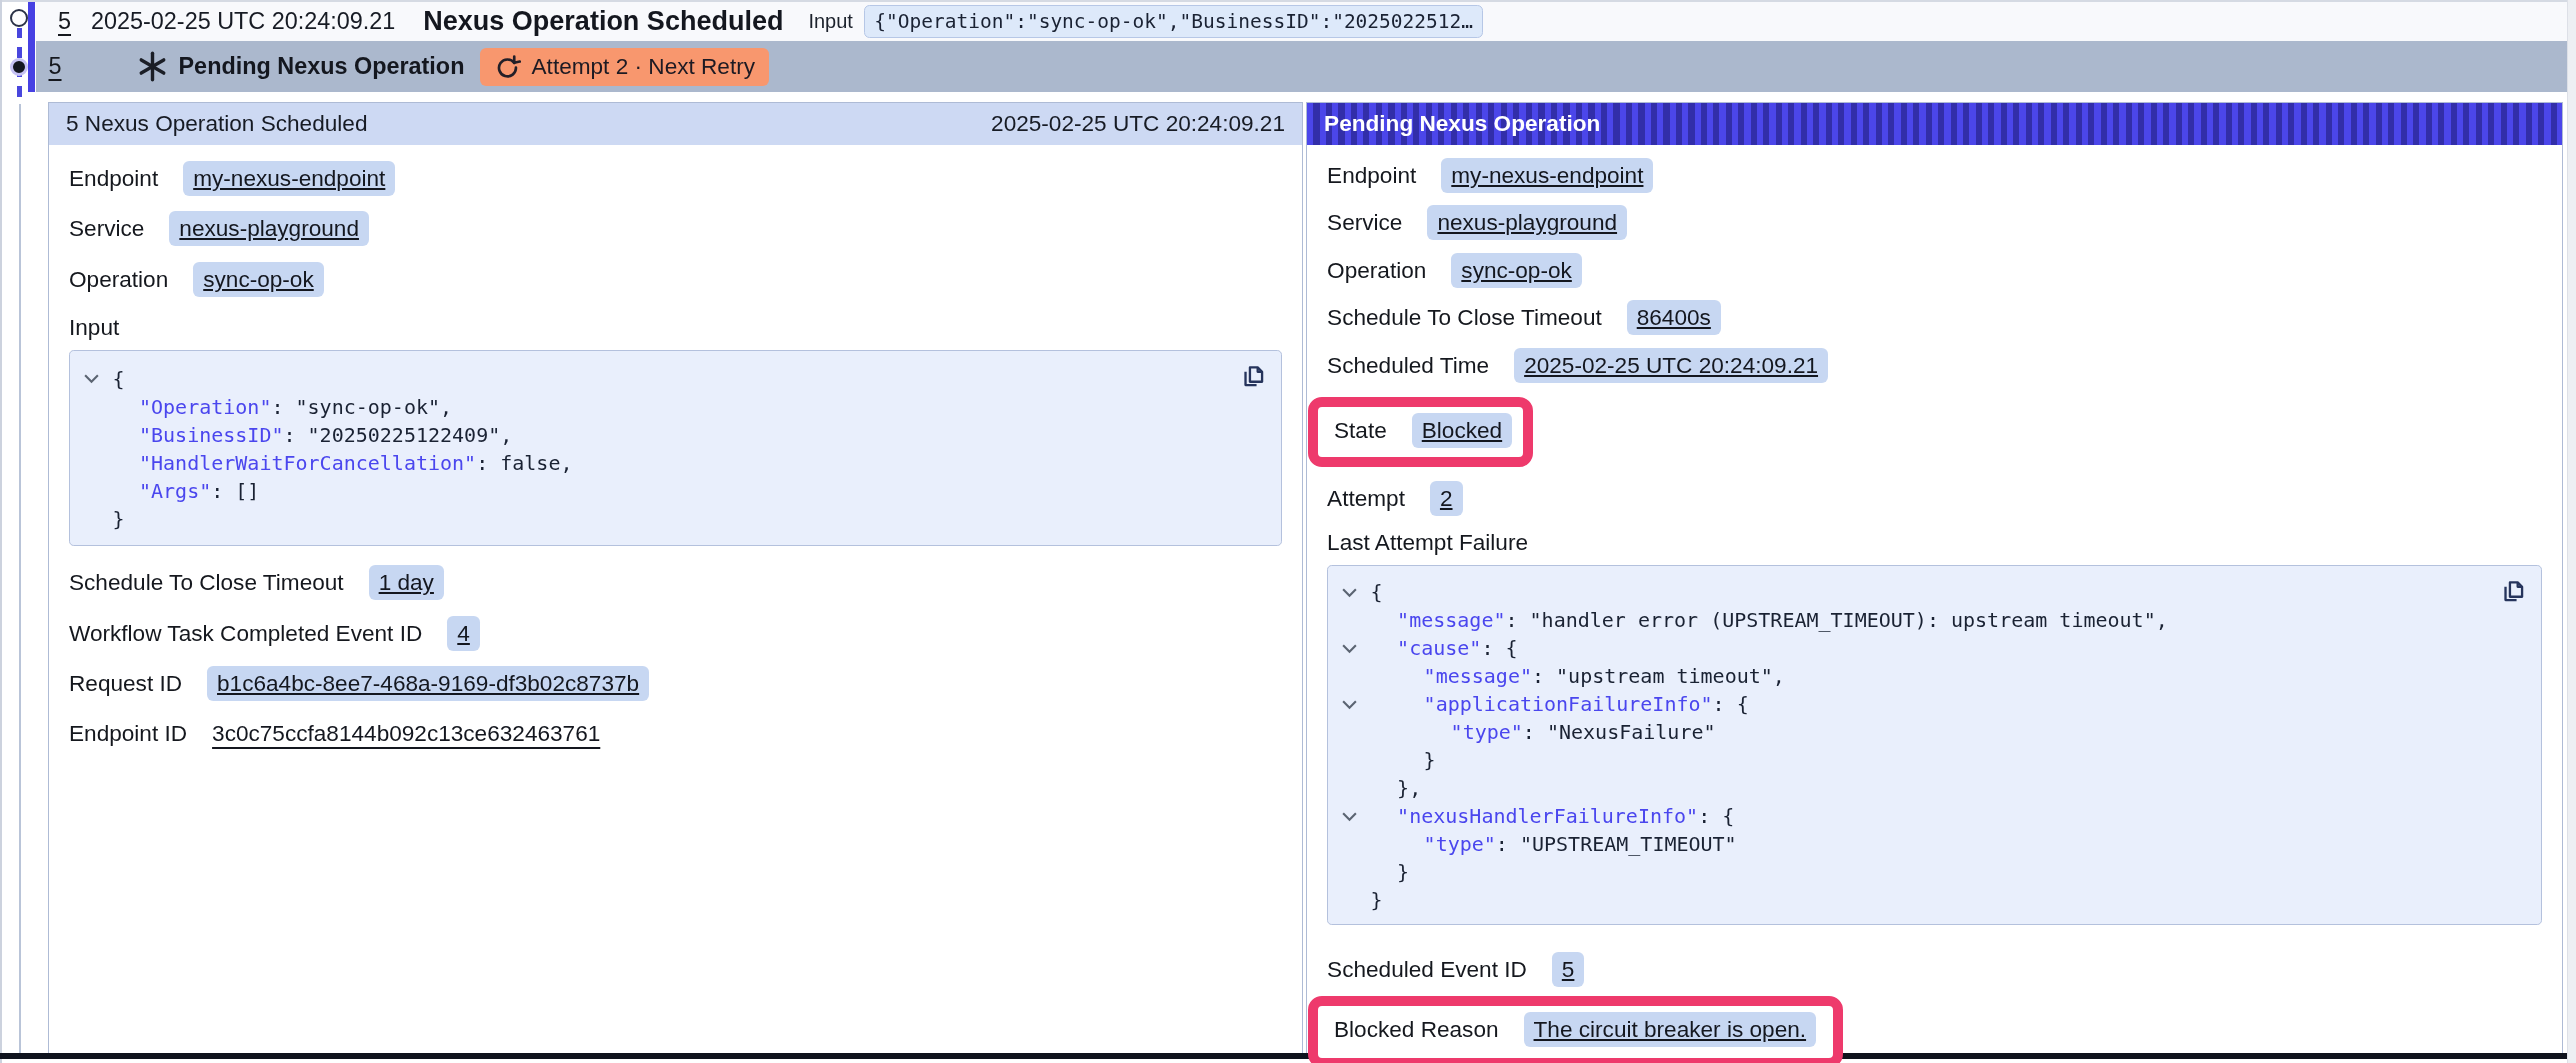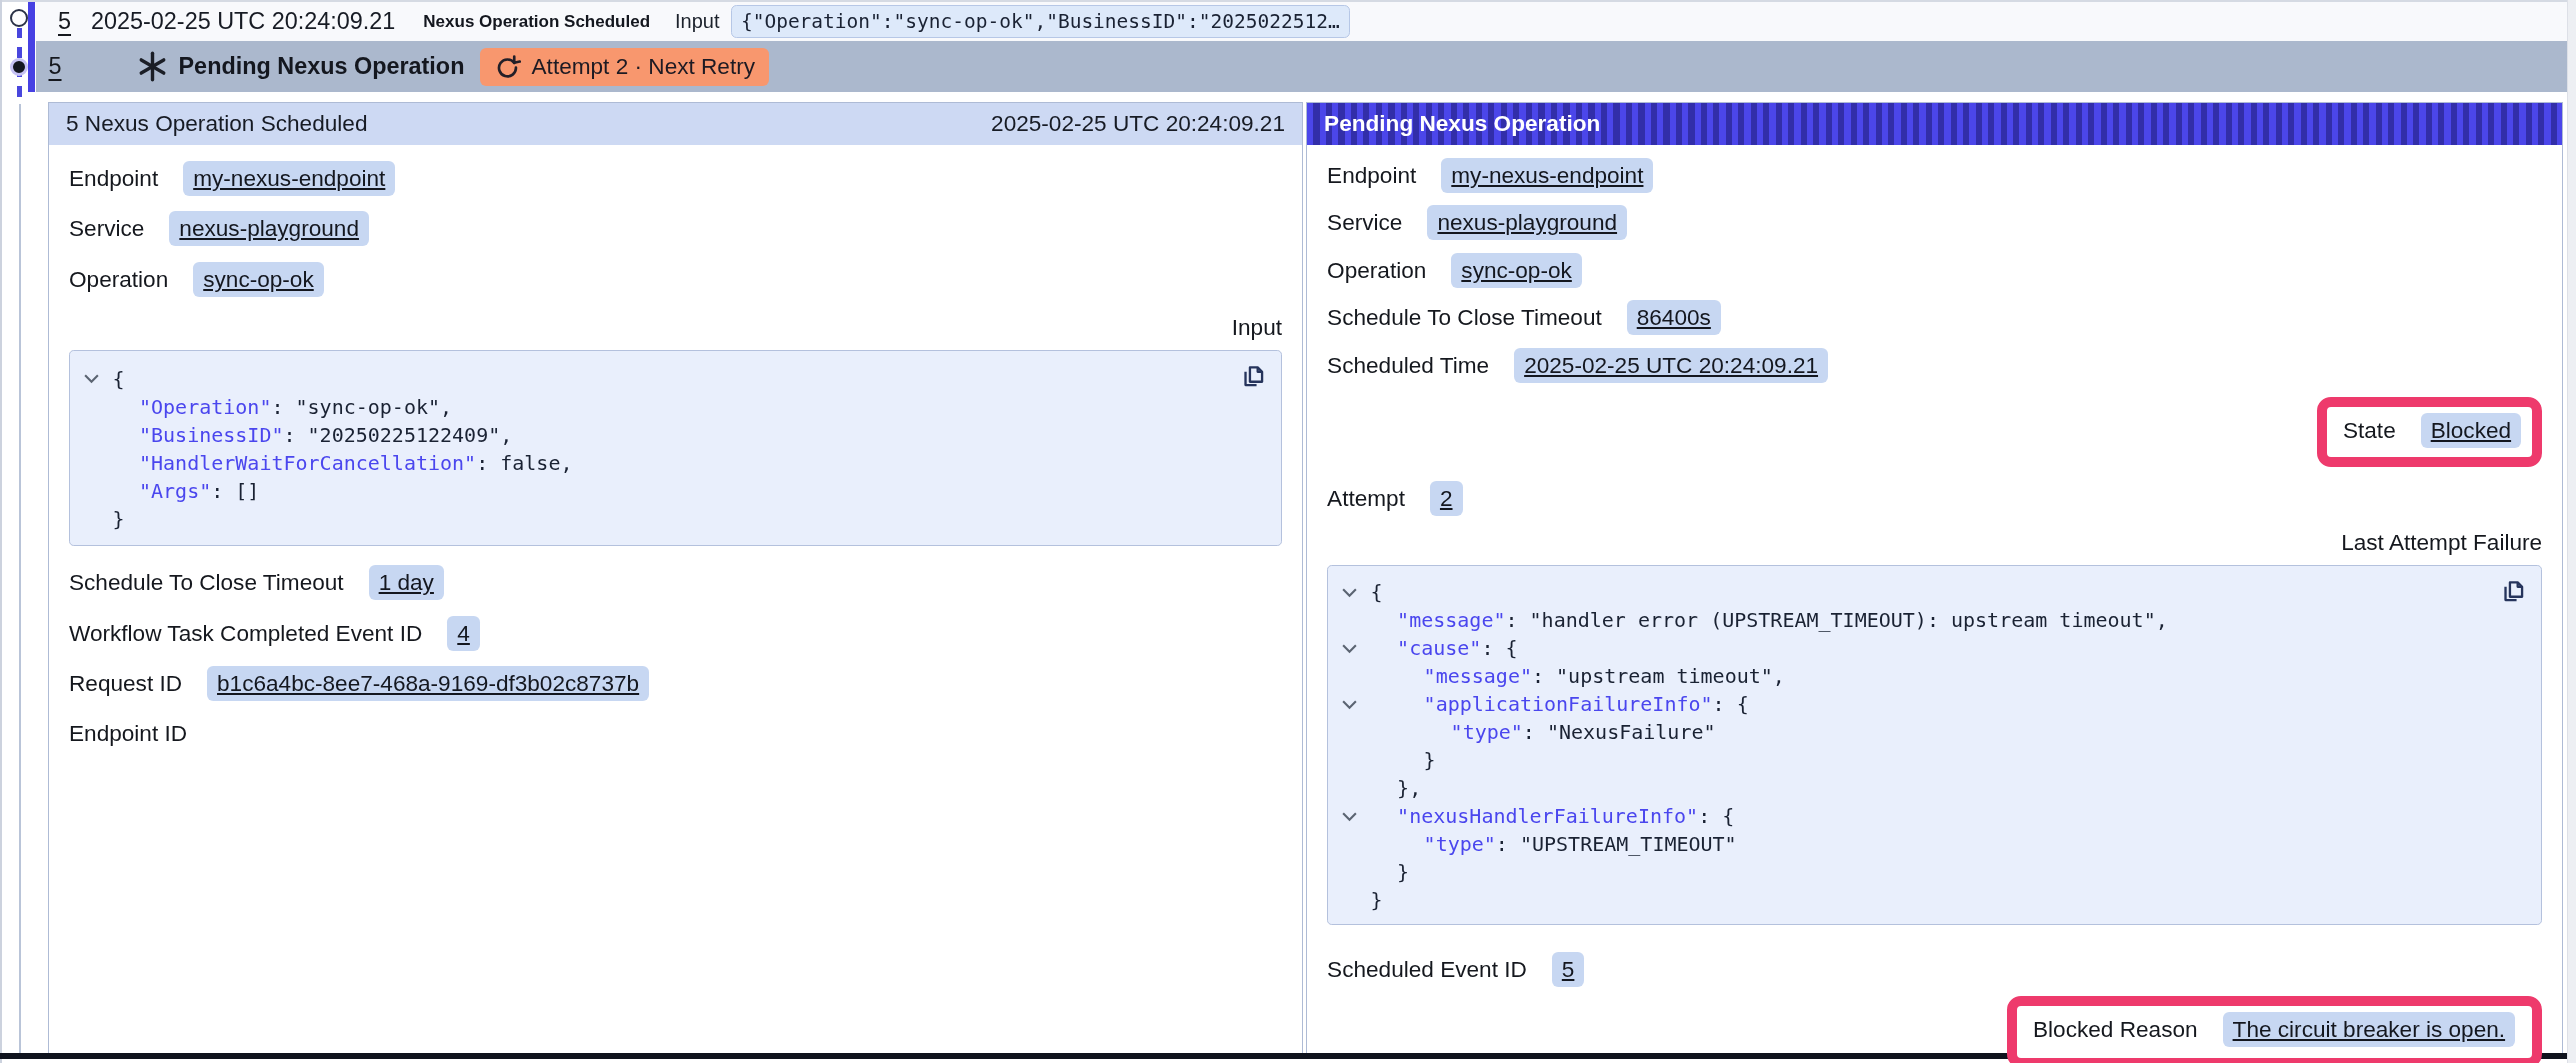--- a/index.html
+++ b/index.html
@@ -24,34 +24,34 @@
                 background:repeating-linear-gradient(180deg,#4946dd 0 10px,transparent 10px 19.5px); z-index:2; }
   .solid-line { position:absolute; left:18.7px; top:104px; width:2.3px; height:949px; background:#b9c4d8; z-index:1; }
   .active-bar { position:absolute; left:28px; top:2.3px; width:7px; height:90px; background:#4741e3; z-index:3; }
 
   
   .rows { margin:2.3px 9.4px 0 36px; }
   .row1 { height:39px; background:#f8f9fc; display:flex; align-items:center; gap:0; padding-left:22px; }
   .row2 { height:51px; background:#abb8cd; display:flex; align-items:center; padding-left:12.5px; }
   .evlink { font-size:23.4px; color:#15181e; text-decoration:underline; text-underline-offset:4.7px; text-decoration-thickness:1.9px; cursor:pointer; }
   .ts  { font-size:23.4px; margin-left:20px; color:#171b24; }
-  .ev-title { font-size:17px; font-weight:700; margin-left:28px; color:#14171f; }
+  .ev-title { font-size:27px; font-weight:700; margin-left:28px; color:#14171f; }
   .input-lbl { font-size:20px; margin-left:25px; color:#1c222c; }
   .input-chip { margin-left:11px; font-family:"DejaVu Sans Mono","Liberation Mono",monospace; font-size:19.5px;
                 background:#dde9fa; border:1.6px solid #b6c7e6; border-radius:5.5px; padding:3.9px 9.4px;
                 max-width:678px; white-space:nowrap; overflow:hidden; color:#1a2233; }
   .star-wrap { margin-left:75px; display:flex; align-items:center; }
   .pend-title { font-size:23.4px; font-weight:700; margin-left:11px; color:#14171f; }
   .retry-badge { margin-left:15.6px; display:inline-flex; align-items:center; gap:11px;
                  background:#f8976e; border-radius:6.2px; padding:4px 14px; height:38px; }
   .retry-badge span { font-size:22.6px; color:#1d1a23; }
 
   
   .panels { margin:10px 0 0 48px; display:flex; gap:3.1px; height:953px; align-items:stretch; }
-  .card { background:#ffffff; border:1.6px solid #aebbd5; position:relative; overflow:visible;text-align:right; }
+  .card { background:#ffffff; border:1.6px solid #aebbd5; position:relative; overflow:visible; }
   .card.left  { width:1255px; }
   .card.right { width:1257px; }
   .card-head { height:42px; display:flex; align-items:center; justify-content:space-between; padding:0 17px; font-size:22.6px; }
   .card-head.plain { background:#cdd9f3; color:#171b24; }
   .card-head.striped {
       background:repeating-linear-gradient(90deg,#4b46ea 0 6.2px,#322ea9 6.2px 12.5px);
       color:#ffffff; font-weight:600; justify-content:flex-start; }
   .card-body { padding:0 20px; }
 
   .field { display:flex; align-items:center; gap:25px; }
@@ -174,20 +174,21 @@
       <div class="field">
         <span class="flabel">Workflow Task Completed Event ID</span>
         <span class="chip">4</span>
       </div>
       <div class="field">
         <span class="flabel">Request ID</span>
         <span class="chip">b1c6a4bc-8ee7-468a-9169-df3b02c8737b</span>
       </div>
       <div class="field">
         <span class="flabel">Endpoint ID</span>
+        <a class="link-val">3c0c75ccfa8144b092c13ce632463761</a>
       </div>
     </div>
   </div>
 
   <div class="card right">
     <div class="card-head striped">
       <span>Pending Nexus Operation</span>
     </div>
     <div class="card-body">
       <div class="field">

